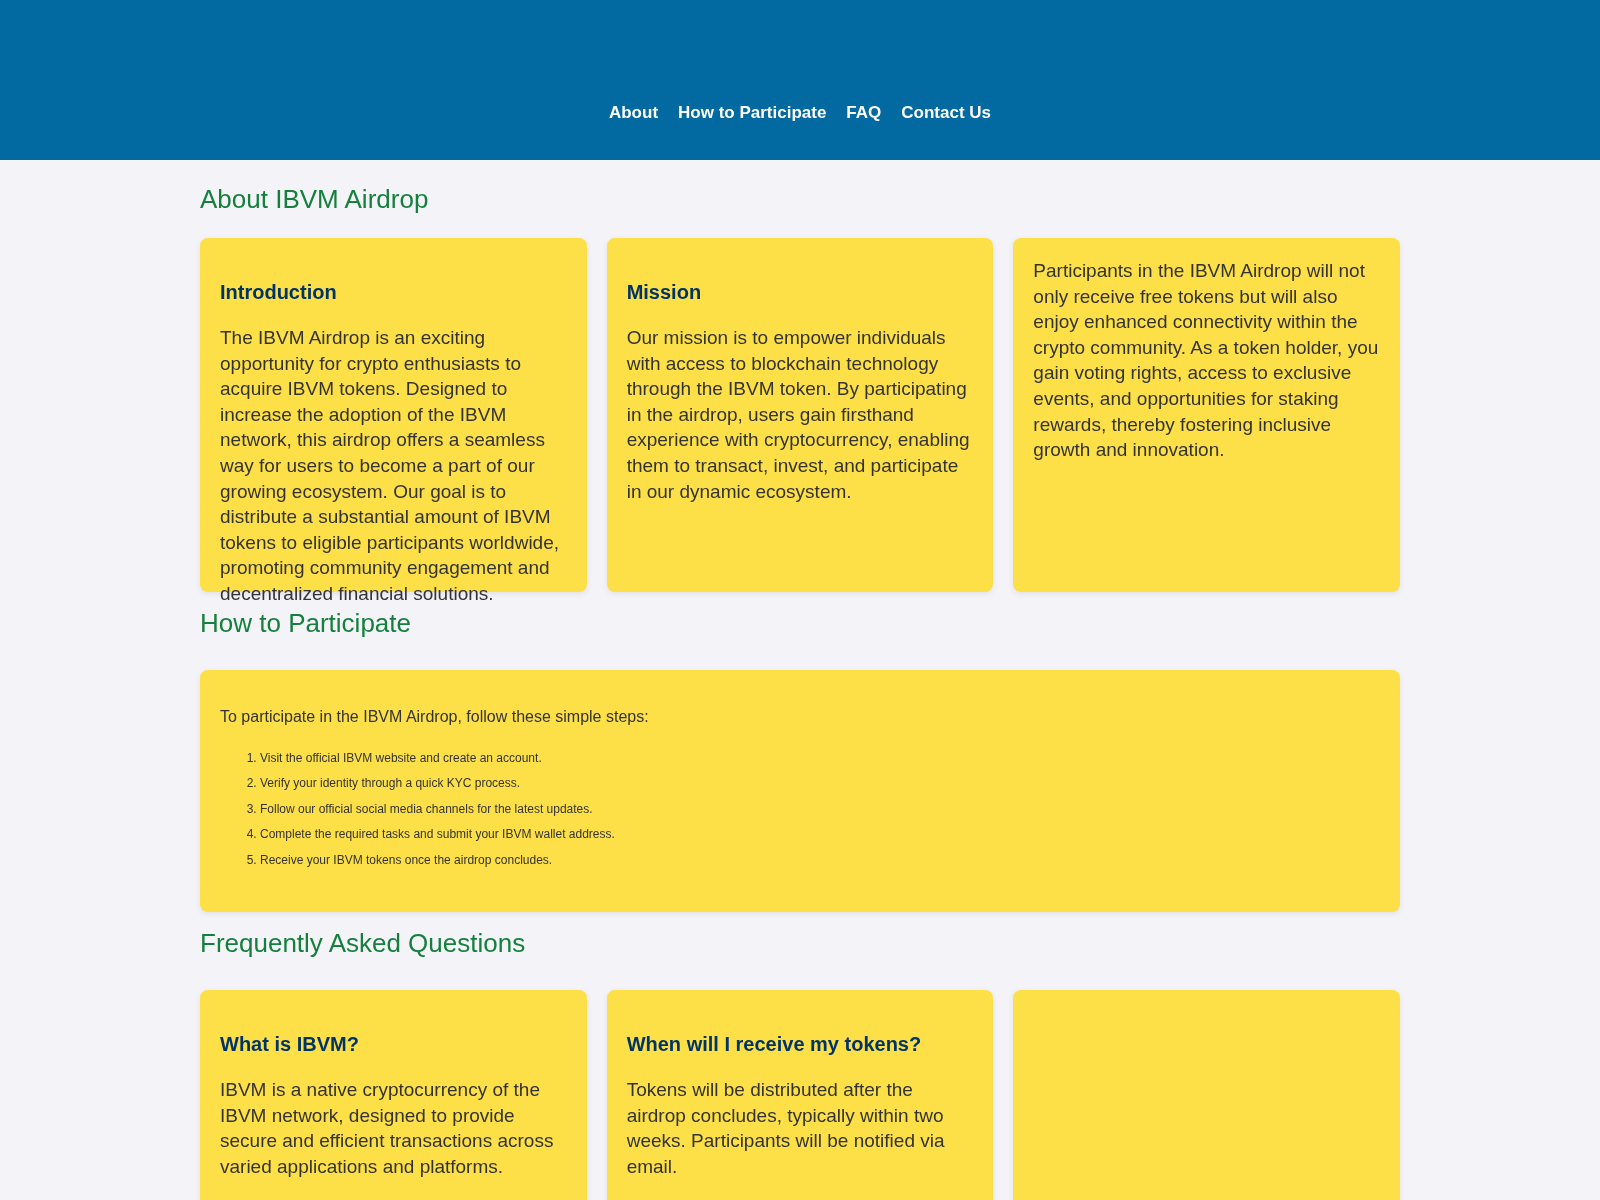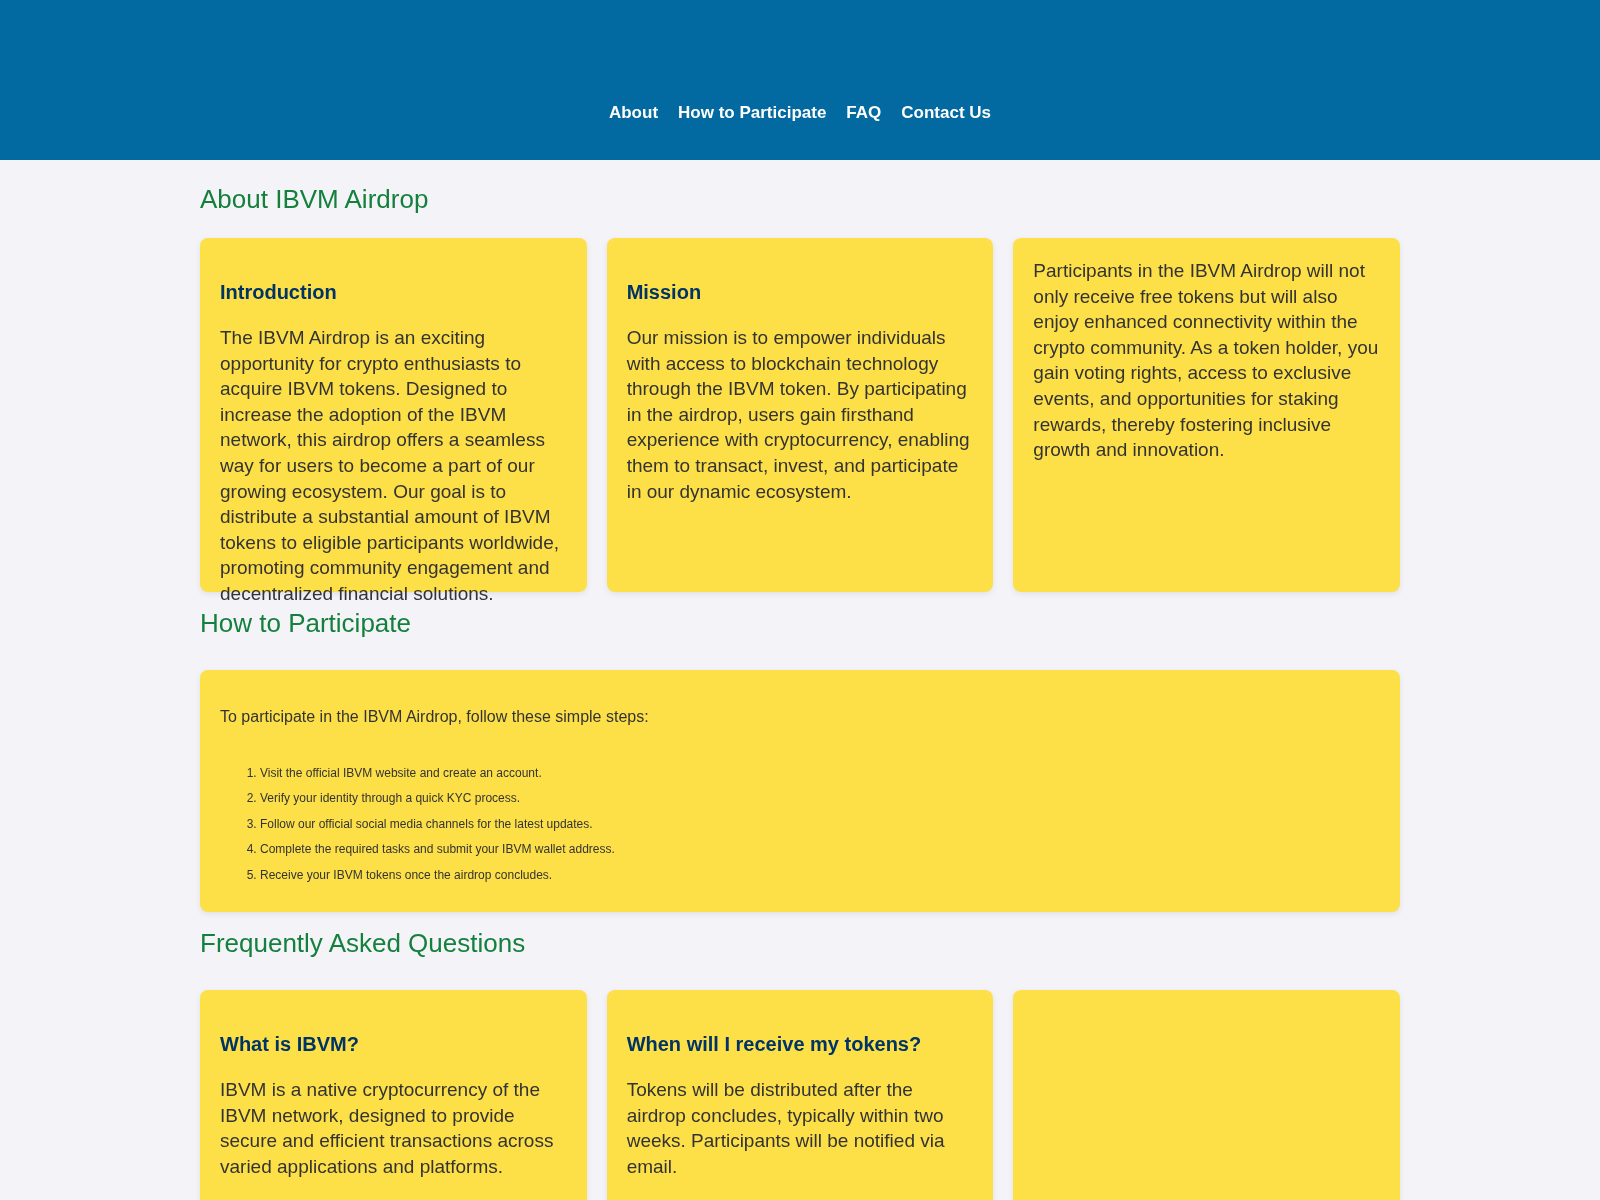--- a/index.html
+++ b/index.html
@@ -69,21 +69,21 @@
   }
   .about-grid .card { height: 354px; }
   .participate-card {
     padding-top: 28px;
     height: 242px;
     margin-bottom: 0;
   }
   .participate-card p {
     font-size: 16px;
     line-height: 25.6px;
-    margin: 6px 0 31px 0;
+    margin: 6px 0 16px 0;
   }
   .participate-card ol {
     margin: 0;
     padding-left: 40px;
     font-size: 12px;
     line-height: 25.6px;
   }
   .faq-grid .card { height: 260px; }
 </style>
 </head>

